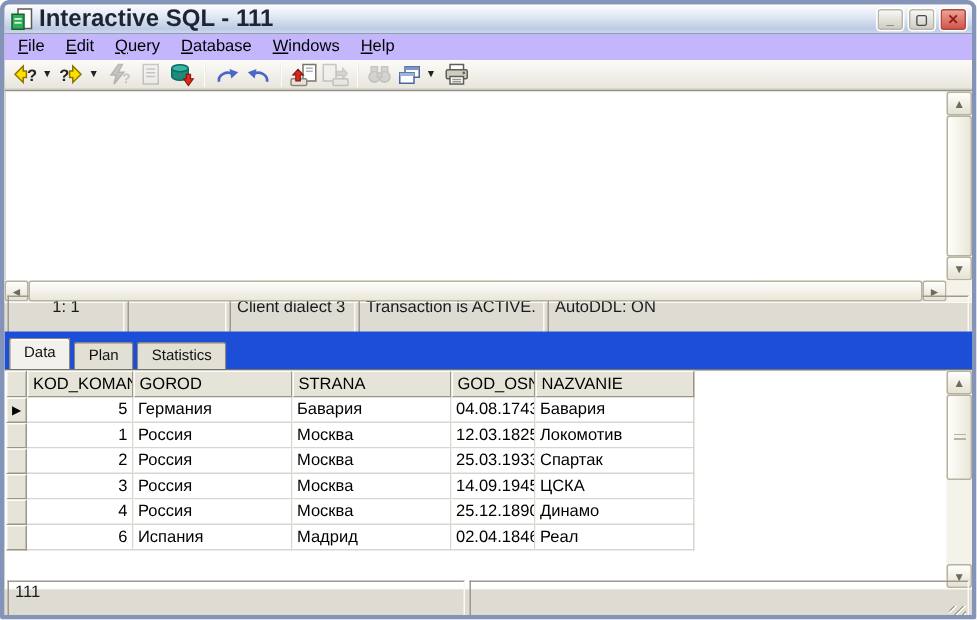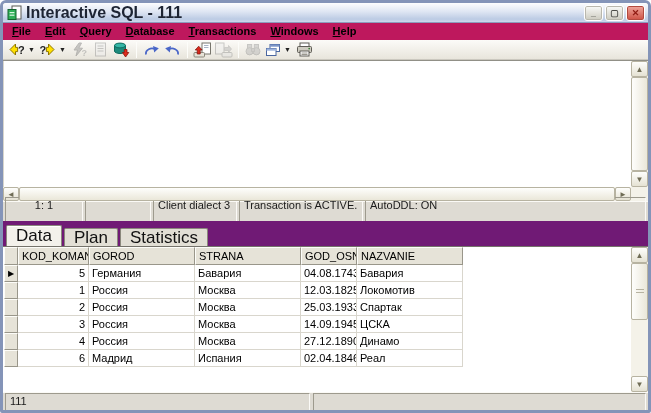--- a/index.html
+++ b/index.html
@@ -11,22 +11,22 @@
   .titlebar{height:20px;flex:0 0 20px;display:flex;align-items:center;padding:0 3px;
             background:linear-gradient(to bottom,#fdfdfe 0%,#dfe6f3 45%,#bccbe4 85%,#cdd8ec 100%);
             border-bottom:1px solid #8d9cbd;}
   .app-icon{width:16px;height:16px;margin:0 3px 0 1px;display:inline-flex;}
   .title-text{font-size:16px;font-weight:bold;color:#1d2433;flex:1;white-space:nowrap;overflow:hidden;}
   .win-btn{width:19px;height:16px;margin-left:2px;border:1px solid #fff;border-radius:3px;
            font-size:9px;font-weight:bold;display:flex;align-items:center;justify-content:center;
            background:linear-gradient(#fbfbf9,#cccabf);color:#4c4c48;box-shadow:inset 0 0 0 1px #b9b7ad;}
   .win-btn.close{background:linear-gradient(#f0a79c,#cd5044);color:#8e1a12;box-shadow:inset 0 0 0 1px #b2493e;}
   
-  .menubar{height:17px;flex:0 0 17px;background:#be185d;display:flex;align-items:center;
-           padding-left:2px;font-size:11px;color:#000;font-weight:bold;}
+  .menubar{height:17px;flex:0 0 17px;background:#c4b5fd;display:flex;align-items:center;
+           padding-left:2px;font-size:11px;color:#000;}
   .menu-item{padding:1px 7px 2px 7px;white-space:nowrap;}
   .menu-item u{text-underline-offset:1px;}
   
   .toolbar{height:20px;flex:0 0 20px;background:linear-gradient(#fcfbf8,#e8e5dc);
            border-bottom:1px solid #cbc8bf;display:flex;align-items:center;padding-left:4px;}
   .tool-btn{height:19px;min-width:21px;display:flex;align-items:center;justify-content:center;
             padding:0 1px;border-radius:2px;}
   .tool-btn .ic{display:inline-flex;align-items:center;}
   .tool-btn.disabled .ic{filter:grayscale(1) opacity(0.45);}
   .drop{font-size:7px;color:#222;padding:0 2px;margin-left:1px;}
@@ -51,22 +51,22 @@
                   width:8px;height:6px;
                   background:repeating-linear-gradient(to bottom,#b7b3a1 0 1px,transparent 1px 3px);}
   .sb-track{flex:1;}
   .sb-corner{width:17px;flex:0 0 17px;background:#f4f2e9;}
   
   .status1{height:20px;flex:0 0 20px;background:#dedbd3;border-top:1px solid #fbfaf6;
            display:flex;align-items:center;padding:0 2px;gap:2px;font-size:11px;color:#1a1a1a;}
   .panel{height:30px;line-height:14px;border:1px solid;border-color:#9d9a8d #fbfaf7 #fbfaf7 #9d9a8d;
          padding:0 4px;white-space:nowrap;overflow:hidden;}
   
-  .tabstrip{height:25px;flex:0 0 25px;background:#701a75;display:flex;align-items:flex-end;
-            padding-left:3px;font-size:17px;}
+  .tabstrip{height:25px;flex:0 0 25px;background:#1d4ed8;display:flex;align-items:flex-end;
+            padding-left:3px;font-size:10px;}
   .tab{height:18px;line-height:17px;padding:0 9px;background:#e2dfd5;border:1px solid #8a887c;
        border-bottom:none;border-radius:2px 2px 0 0;margin-right:2px;position:relative;top:0px;color:#111;}
   .tab.active{height:21px;line-height:20px;background:#f3f1eb;z-index:2;
               box-shadow:inset 0 1px 0 #fff;}
   
   .grid-region{flex:1;background:#fff;border-top:1px solid #75736b;display:flex;min-height:0;}
   .grid-body{flex:1;overflow:hidden;padding-left:1px;}
   .g-header,.g-row{display:flex;}
   .raised{background:#e6e3d8;border-top:1px solid #fdfdf9;border-left:1px solid #fdfdf9;
           border-right:1px solid #99968a;border-bottom:1px solid #99968a;}
@@ -74,21 +74,21 @@
   .g-hcell{height:18px;font-size:11px;line-height:16px;padding:0 3px;color:#000;
            white-space:nowrap;overflow:hidden;}
   .g-sel{width:14px;flex:0 0 14px;height:17px;display:flex;align-items:center;justify-content:center;}
   .sel-arrow{font-size:8px;color:#000;line-height:8px;}
   .g-cell{height:17px;font-size:11px;line-height:16px;padding:0 3px;background:#fff;
           border-right:1px solid #d9d6cd;border-bottom:1px solid #d9d6cd;
           white-space:nowrap;overflow:hidden;color:#000;}
   .g-cell.num{text-align:right;}
   
   .bottom{height:18px;flex:0 0 18px;background:#dedbd3;border-top:1px solid #fbfaf6;
-          display:flex;padding:0 2px;gap:3px;font-size:11px;color:#1a1a1a;}
+          display:flex;align-items:center;padding:0 2px;gap:3px;font-size:11px;color:#1a1a1a;}
   .bottom .panel{flex:0 0 305px;}
   .bottom .panel.right{flex:1;position:relative;}
   .resize-grip{position:absolute;right:1px;bottom:1px;width:11px;height:11px;
      background:repeating-linear-gradient(135deg,transparent 0 2px,#a9a699 2px 3px,#fdfcf8 3px 4px);}
 </style>
 </head>
 <body>
 
 <div class="window">
 
@@ -105,21 +105,20 @@
     <span class="win-btn">_</span>
     <span class="win-btn">▢</span>
     <span class="win-btn close">✕</span>
   </div>
 
   <div class="menubar" id="menubar">
       <span class="menu-item"><u>F</u>ile</span>
       <span class="menu-item"><u>E</u>dit</span>
       <span class="menu-item"><u>Q</u>uery</span>
       <span class="menu-item"><u>D</u>atabase</span>
-      <span class="menu-item"><u>T</u>ransactions</span>
       <span class="menu-item"><u>W</u>indows</span>
       <span class="menu-item"><u>H</u>elp</span>
     </div>
 
   <div class="toolbar" id="toolbar">
       <div class="tool-btn">
         <span class="ic">
           <svg width="17" height="15" viewBox="0 0 17 15">
             <path d="M7.5 2 L2 7.5 L7.5 13 L7.5 9.6 L9.6 9.6 L9.6 5.4 L7.5 5.4 Z" fill="#ffe000" stroke="#8f7500"></path>
             <text x="10" y="12" font-size="11" font-weight="bold" fill="#222">?</text>
@@ -311,28 +310,28 @@
           <div class="g-cell" style="width: 106px; flex: 0 0 106px;">Россия</div>
           <div class="g-cell" style="width: 106px; flex: 0 0 106px;">Москва</div>
           <div class="g-cell" style="width: 56px; flex: 0 0 56px;">14.09.1945</div>
           <div class="g-cell" style="width: 106px; flex: 0 0 106px;">ЦСКА</div>
         </div>
         <div class="g-row">
           <div class="g-sel raised"></div>
           <div class="g-cell num" style="width: 71px; flex: 0 0 71px;">4</div>
           <div class="g-cell" style="width: 106px; flex: 0 0 106px;">Россия</div>
           <div class="g-cell" style="width: 106px; flex: 0 0 106px;">Москва</div>
-          <div class="g-cell" style="width: 56px; flex: 0 0 56px;">27.12.1890</div>
+          <div class="g-cell" style="width: 56px; flex: 0 0 56px;">25.12.1890</div>
           <div class="g-cell" style="width: 106px; flex: 0 0 106px;">Динамо</div>
         </div>
         <div class="g-row">
           <div class="g-sel raised"></div>
           <div class="g-cell num" style="width: 71px; flex: 0 0 71px;">6</div>
+          <div class="g-cell" style="width: 106px; flex: 0 0 106px;">Испания</div>
           <div class="g-cell" style="width: 106px; flex: 0 0 106px;">Мадрид</div>
-          <div class="g-cell" style="width: 106px; flex: 0 0 106px;">Испания</div>
           <div class="g-cell" style="width: 56px; flex: 0 0 56px;">02.04.1846</div>
           <div class="g-cell" style="width: 106px; flex: 0 0 106px;">Реал</div>
         </div>
       </div>
     <div class="vscroll">
       <div class="sb-btn">▲</div>
       <div class="sb-thumb" style="height:57px;flex:0 0 57px">
           <div class="grip"></div>
         </div>
       <div class="sb-track"></div>

